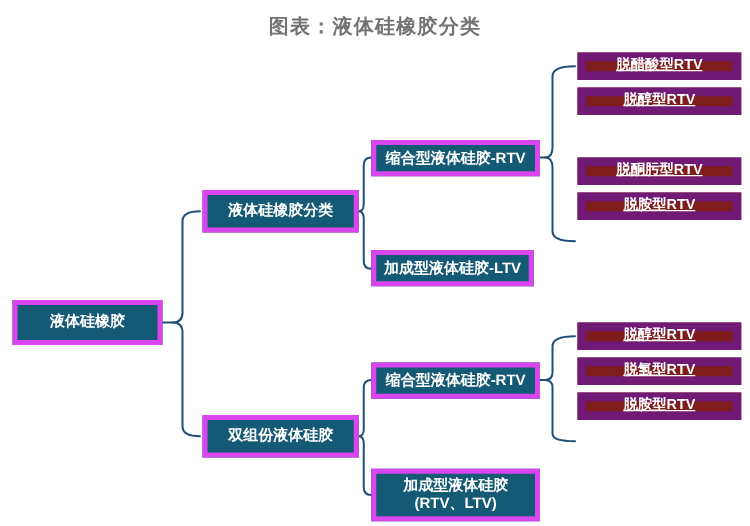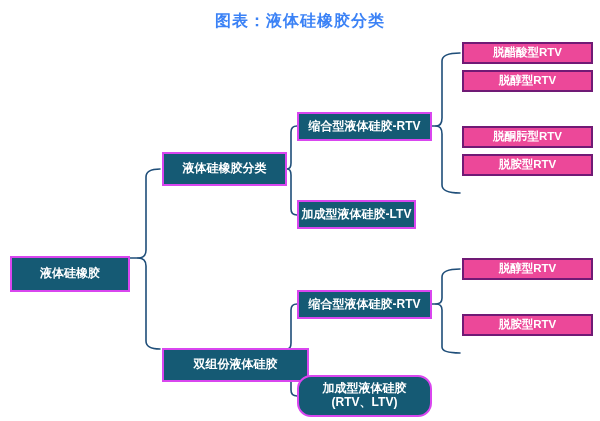--- a/index.html
+++ b/index.html
@@ -3,40 +3,40 @@
 <meta charset="utf-8">
 <style>
   html,body{margin:0;padding:0;background:#ffffff;}
   .canvas{
     position:relative;width:600px;height:421px;background:#ffffff;
     font-family:"Liberation Sans","DejaVu Sans",sans-serif;
     overflow:hidden;
   }
   .title{
     position:absolute;left:0;top:11px;width:600px;text-align:center;
-    font-size:16px;font-weight:bold;color:#3b82f6;letter-spacing:1px;
+    font-size:16px;font-weight:bold;color:#737373;letter-spacing:1px;
   }
   .box{
     position:absolute;display:flex;align-items:center;justify-content:center;
     text-align:center;color:#ffffff;font-weight:bold;box-sizing:border-box;
     line-height:1.15;
   }
   .dark{
-    background:#155a74;border:2px solid #d946ef;font-size:12px;
+    background:#155a74;border:4px solid #d946ef;font-size:12px;
   }
   .light{
-    background:#ec4899;border:2px solid #701a75;font-size:11.5px;
+    background:#7f1d1d;border:7px solid #701a75;font-size:11.5px;text-decoration:underline;
   }
-  .root{left:10px;top:240px;width:120px;height:36px;margin-top:16px;}
+  .root{left:10px;top:240px;width:120px;height:36px;}
   .l2a{left:162px;top:152px;width:125px;height:34px;}
-  .l2b{left:162px;top:332px;width:147px;height:34px;margin-top:16px;}
+  .l2b{left:162px;top:332px;width:125px;height:34px;}
   .l3a{left:297px;top:112px;width:135px;height:29px;}
-  .l3b{left:297px;top:200px;width:119px;height:29px;}
+  .l3b{left:297px;top:200px;width:130px;height:29px;}
   .l3c{left:297px;top:290px;width:135px;height:29px;}
-  .l3d{left:297px;top:375px;width:135px;height:42px;padding:2px 6px;border-radius:14px;}
+  .l3d{left:297px;top:375px;width:135px;height:42px;padding:2px 6px;}
   .leaf{left:462px;width:131px;height:22px;}
   .t0{top:42px}.t1{top:70px}.t2{top:98px}.t3{top:126px}.t4{top:154px}.t5{top:182px}
   .b0{top:258px}.b1{top:286px}.b2{top:314px}.b3{top:342px}
   svg.wires{position:absolute;left:0;top:0;}
 </style>
 </head>
 <body>
 
 <div class="canvas">
 
@@ -69,15 +69,16 @@
   <div class="box dark l3b">加成型液体硅胶-LTV</div>
   <div class="box dark l3c">缩合型液体硅胶-RTV</div>
   <div class="box dark l3d">加成型液体硅胶(RTV、LTV)</div>
 
   <div class="box light leaf t0">脱醋酸型RTV</div>
   <div class="box light leaf t1">脱醇型RTV</div>
   <div class="box light leaf t3">脱酮肟型RTV</div>
   <div class="box light leaf t4">脱胺型RTV</div>
 
   <div class="box light leaf b0">脱醇型RTV</div>
+  <div class="box light leaf b1">脱氢型RTV</div>
   <div class="box light leaf b2">脱胺型RTV</div>
 
 </div>
 
 </body></html>

